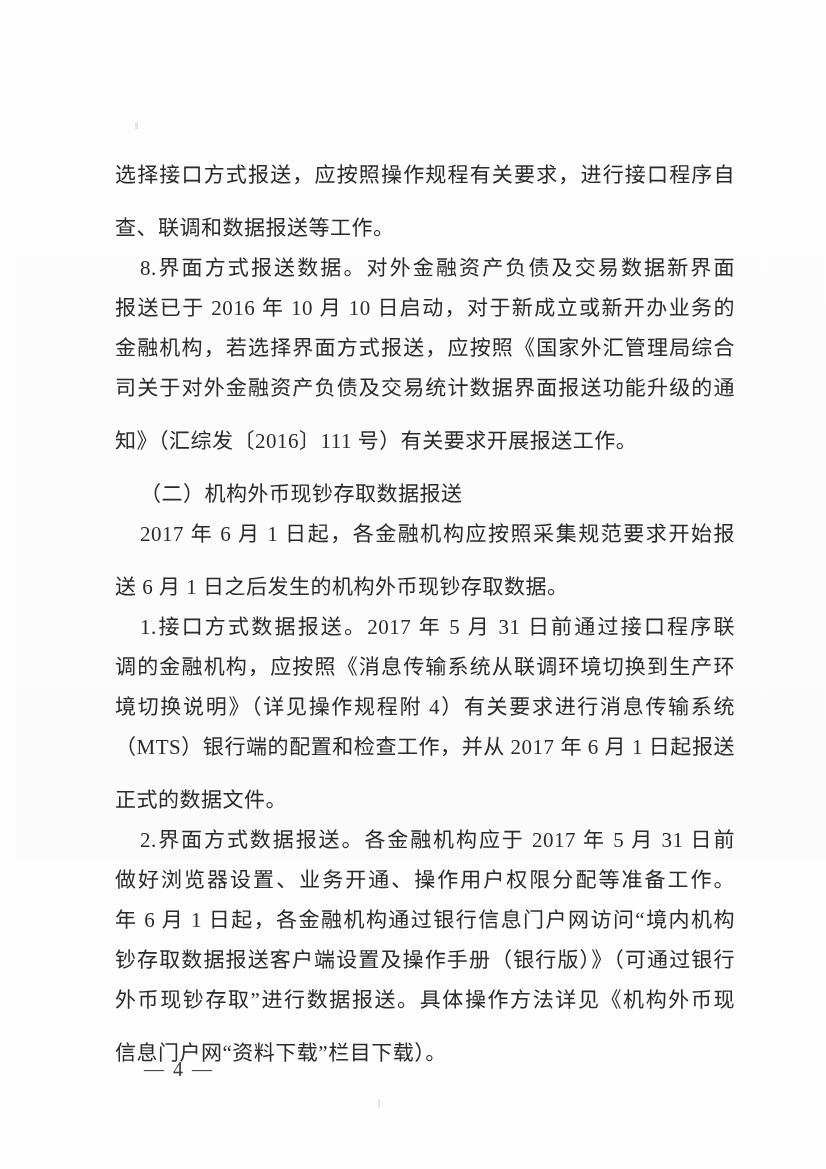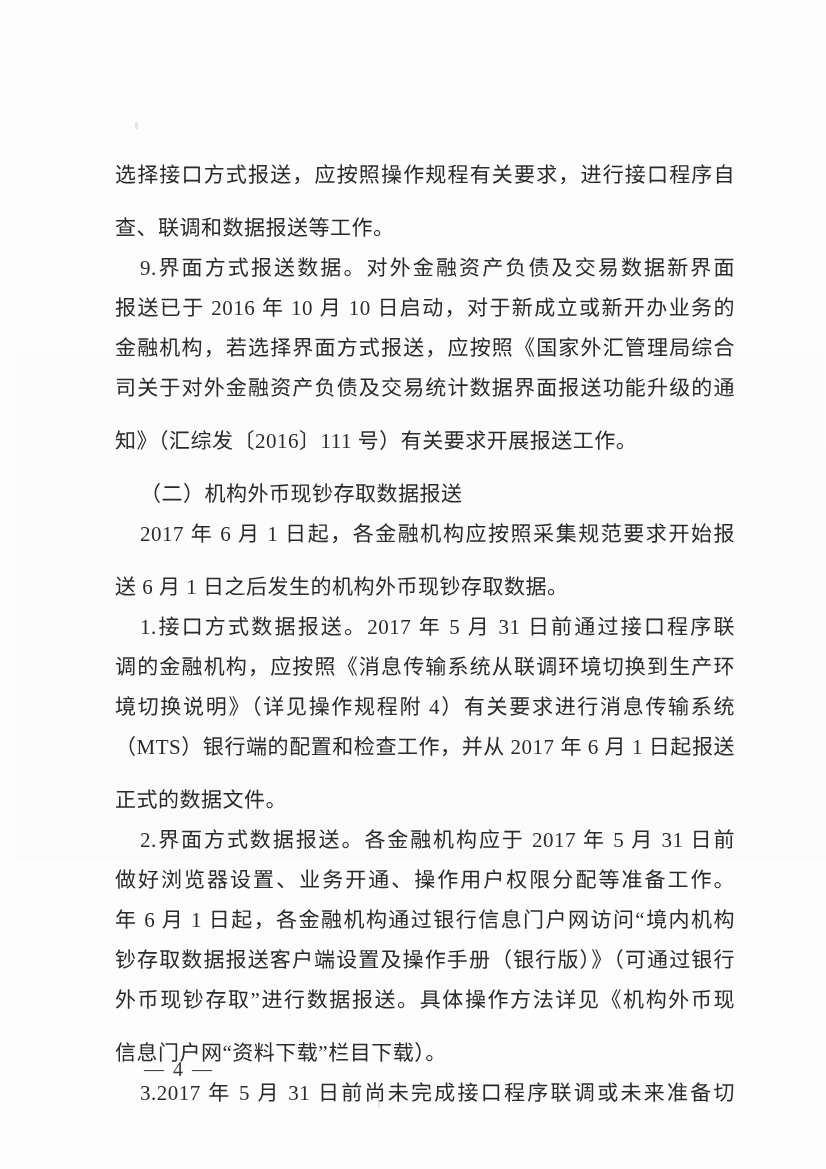--- a/index.html
+++ b/index.html
@@ -68,39 +68,38 @@
 </head>
 <body>
 
 <div class="page">
 
   <div class="speck speck-top"></div>
 
   <div class="doc-text">
     <div class="line">选择接口方式报送，应按照操作规程有关要求，进行接口程序自</div>
     <div class="line pend">查、联调和数据报送等工作。</div>
-    <div class="line indent">9.界面方式报送数据。对外金融资产负债及交易数据新界面</div>
+    <div class="line indent">8.界面方式报送数据。对外金融资产负债及交易数据新界面</div>
     <div class="line">报送已于 2016 年 10 月 10 日启动，对于新成立或新开办业务的</div>
     <div class="line">金融机构，若选择界面方式报送，应按照《国家外汇管理局综合</div>
     <div class="line">司关于对外金融资产负债及交易统计数据界面报送功能升级的通</div>
     <div class="line pend">知》（汇综发〔2016〕111 号）有关要求开展报送工作。</div>
     <div class="line indent pend">（二）机构外币现钞存取数据报送</div>
     <div class="line indent">2017 年 6 月 1 日起，各金融机构应按照采集规范要求开始报</div>
     <div class="line pend">送 6 月 1 日之后发生的机构外币现钞存取数据。</div>
     <div class="line indent">1.接口方式数据报送。2017 年 5 月 31 日前通过接口程序联</div>
     <div class="line">调的金融机构，应按照《消息传输系统从联调环境切换到生产环</div>
     <div class="line">境切换说明》（详见操作规程附 4）有关要求进行消息传输系统</div>
     <div class="line">（MTS）银行端的配置和检查工作，并从 2017 年 6 月 1 日起报送</div>
     <div class="line pend">正式的数据文件。</div>
     <div class="line indent">2.界面方式数据报送。各金融机构应于 2017 年 5 月 31 日前</div>
     <div class="line">做好浏览器设置、业务开通、操作用户权限分配等准备工作。2017</div>
     <div class="line">年 6 月 1 日起，各金融机构通过银行信息门户网访问“境内机构</div>
     <div class="line">钞存取数据报送客户端设置及操作手册（银行版）》（可通过银行</div>
     <div class="line">外币现钞存取”进行数据报送。具体操作方法详见《机构外币现</div>
     <div class="line pend">信息门户网“资料下载”栏目下载）。</div>
-    <div class="line indent">3.2017 年 5 月 31 日前尚未完成接口程序联调或未来准备切</div>
   </div>
 
   <div class="page-number">— 4 —</div>
 
   <div class="speck speck-bottom"></div>
 
 </div>
 
 </body></html>

